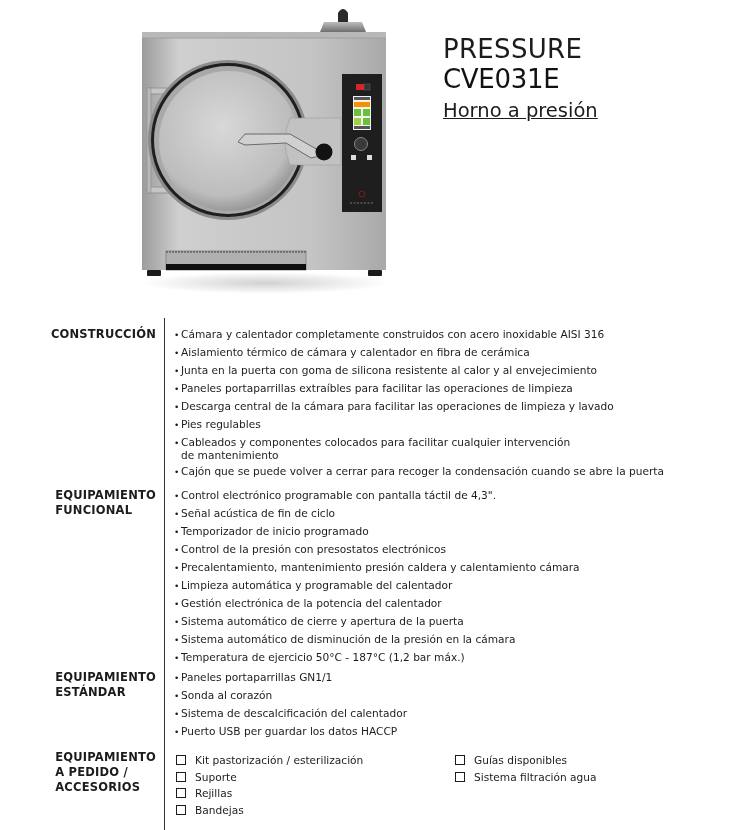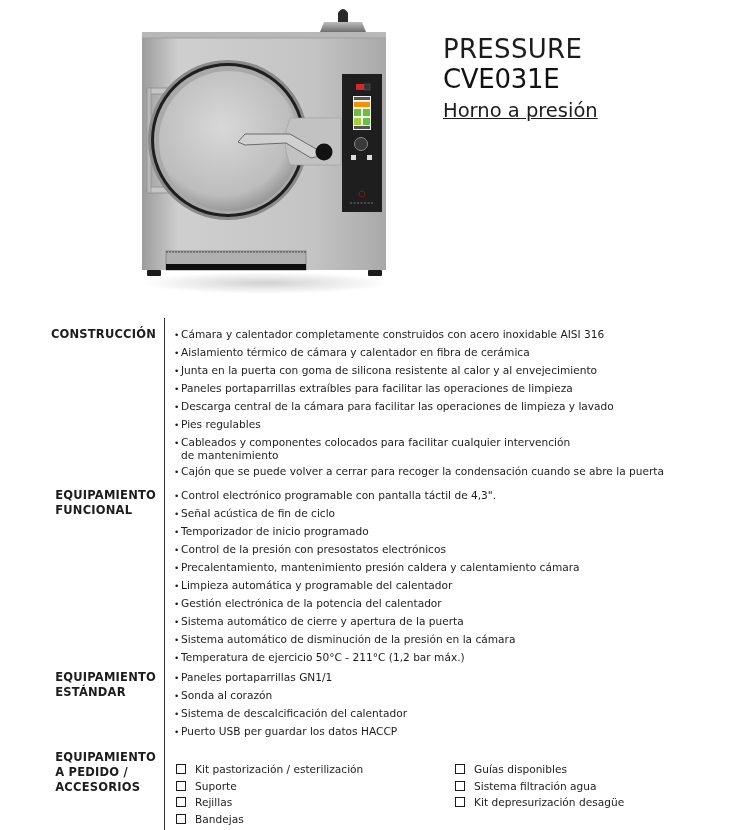--- a/index.html
+++ b/index.html
@@ -20,21 +20,21 @@
     
     .divider { position: absolute; left: 164px; top: 318px; width: 1px; height: 512px; background: #333; }
     .section { position: absolute; left: 0; width: 732px; }
     .sec-label { position: absolute; right: 576px; text-align: left; font-weight: bold;
       font-size: 11.5px; line-height: 15px; color: #1c1c1c; letter-spacing: 0.2px; white-space: nowrap; }
     .items { position: absolute; left: 174px; list-style: none; }
     .items li { font-size: 10.6px; line-height: 17px; color: #1c1c1c; white-space: nowrap; }
     .items li .bullet { display: inline-block; width: 7px; font-size: 9px; }
     .items li .cont { display: block; padding-left: 7px; line-height: 12px; margin-top: -3px; margin-bottom: 2px; }
 
-    .opt-col { position: absolute; list-style: none; margin-top: 9px; }
+    .opt-col { position: absolute; list-style: none; }
     .opt-col li { font-size: 10.6px; line-height: 16.5px; white-space: nowrap; display: flex; align-items: center; }
     .cb { display: inline-block; width: 10px; height: 10px; border: 1.6px solid #1c1c1c; margin-right: 9px; background: #fff; }
   </style>
 </head>
 <body>
 
 <div class="title-block">
   <div class="title-line1">PRESSURE</div>
   <div class="title-line2">CVE031E</div>
   <div class="title-line3">Horno a presión</div>
@@ -142,21 +142,21 @@
   <ul class="items">
     <li><span class="bullet">•</span><span>Control electrónico programable con pantalla táctil de 4,3".</span></li>
     <li><span class="bullet">•</span><span>Señal acústica de fin de ciclo</span></li>
     <li><span class="bullet">•</span><span>Temporizador de inicio programado</span></li>
     <li><span class="bullet">•</span><span>Control de la presión con presostatos electrónicos</span></li>
     <li><span class="bullet">•</span><span>Precalentamiento, mantenimiento presión caldera y calentamiento cámara</span></li>
     <li><span class="bullet">•</span><span>Limpieza automática y programable del calentador</span></li>
     <li><span class="bullet">•</span><span>Gestión electrónica de la potencia del calentador</span></li>
     <li><span class="bullet">•</span><span>Sistema automático de cierre y apertura de la puerta</span></li>
     <li><span class="bullet">•</span><span>Sistema automático de disminución de la presión en la cámara</span></li>
-    <li><span class="bullet">•</span><span>Temperatura de ejercicio 50°C - 211°C (1,2 bar máx.)</span></li>
+    <li><span class="bullet">•</span><span>Temperatura de ejercicio 50°C - 187°C (1,2 bar máx.)</span></li>
   </ul>
 </div>
 
 <div class="section" style="top:669px;">
   <div class="sec-label" style="top:1px;">
     <div>EQUIPAMIENTO</div>
     <div>ESTÁNDAR</div>
   </div>
   <ul class="items">
     <li><span class="bullet">•</span><span>Paneles portaparrillas GN1/1</span></li>
@@ -192,18 +192,14 @@
   </ul>
   <ul class="opt-col" style="left:455px; top:2px;">
     <li>
         <span class="cb"></span>
         <span>Guías disponibles</span>
       </li>
     <li>
         <span class="cb"></span>
         <span>Sistema filtración agua</span>
       </li>
-    <li>
-        <span class="cb"></span>
-        <span>Kit depresurización desagüe</span>
-      </li>
   </ul>
 </div>
 
 </body></html>

